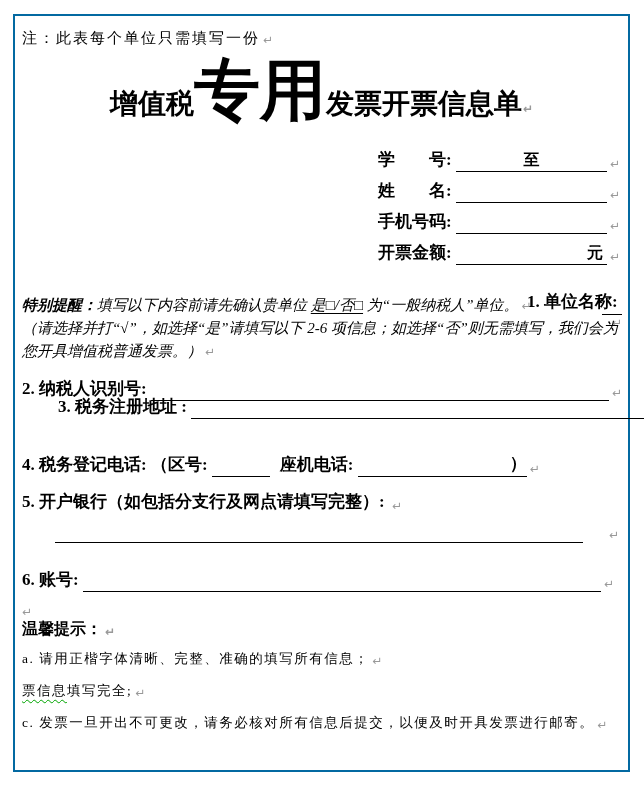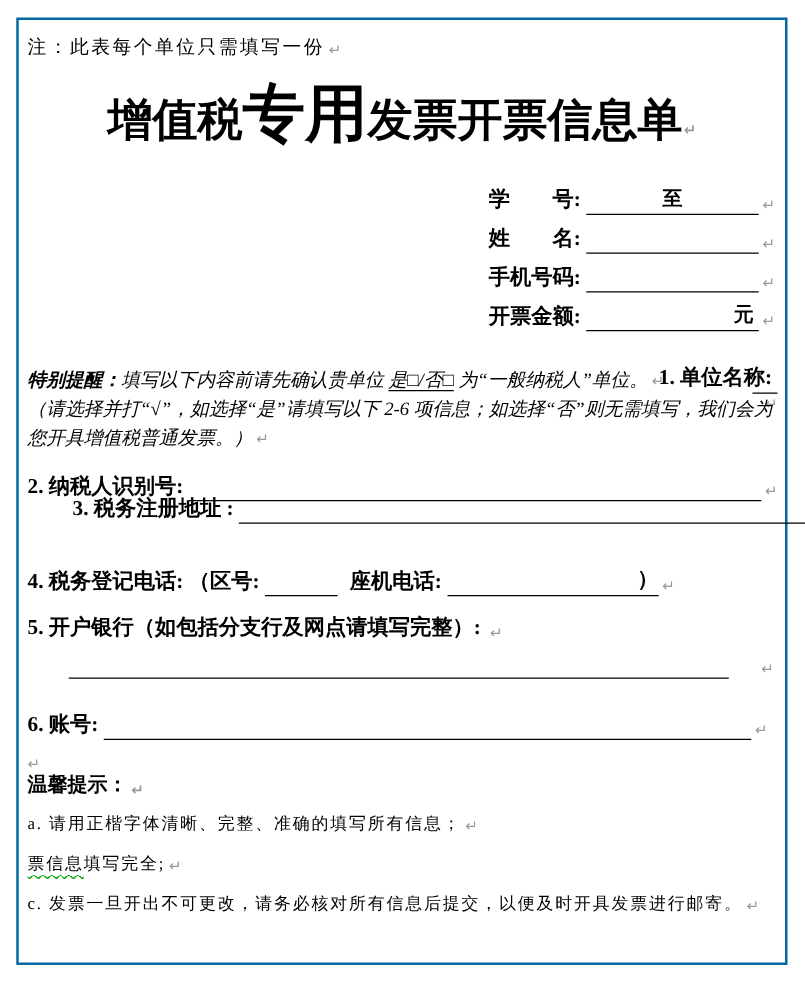--- a/index.html
+++ b/index.html
@@ -12,27 +12,27 @@
   
   .pmark{color:#999999;font-size:12px;line-height:16px;margin-left:3px;flex:none;
          align-self:flex-end;font-family:"DejaVu Sans",sans-serif;}
 
   
   .note{left:7px;top:12px;font-size:15px;letter-spacing:2px;line-height:20px;
         display:flex;align-items:baseline;}
 
   
   .title{left:0;right:0;top:40px;text-align:center;font-weight:bold;white-space:nowrap;}
-  .t-n{font-size:36px;line-height:70px;vertical-align:baseline;margin-top:29px;}
-  .t-big{font-size:50px;line-height:70px;vertical-align:baseline;}
+  .t-n{font-size:28px;line-height:70px;vertical-align:baseline;margin-top:29px;}
+  .t-big{font-size:66px;line-height:70px;vertical-align:baseline;}
   .title .pmark{margin-left:1px;}
 
   
   .sf{left:363px;top:132px;width:242px;}
-  .sf-row{display:flex;align-items:flex-end;height:24px;margin-bottom:7px;margin-left:13px;}
+  .sf-row{display:flex;align-items:flex-end;height:24px;margin-bottom:7px;}
   .lbl{font-weight:bold;font-size:17px;line-height:24px;white-space:pre;flex:none;}
   .sf-blank{flex:1;border-bottom:1px solid #000;height:22px;text-align:center;
             font-weight:bold;font-size:16px;line-height:22px;}
   .sf-unit{text-align:right;padding-right:4px;}
 
   
   .row{display:flex;align-items:flex-end;}
   .fill{flex:1;border-bottom:1px solid #000;height:22px;min-width:20px;}
   .blank{display:inline-block;border-bottom:1px solid #000;height:22px;flex:none;}
   .blank-noline{display:inline-block;height:22px;flex:none;}

